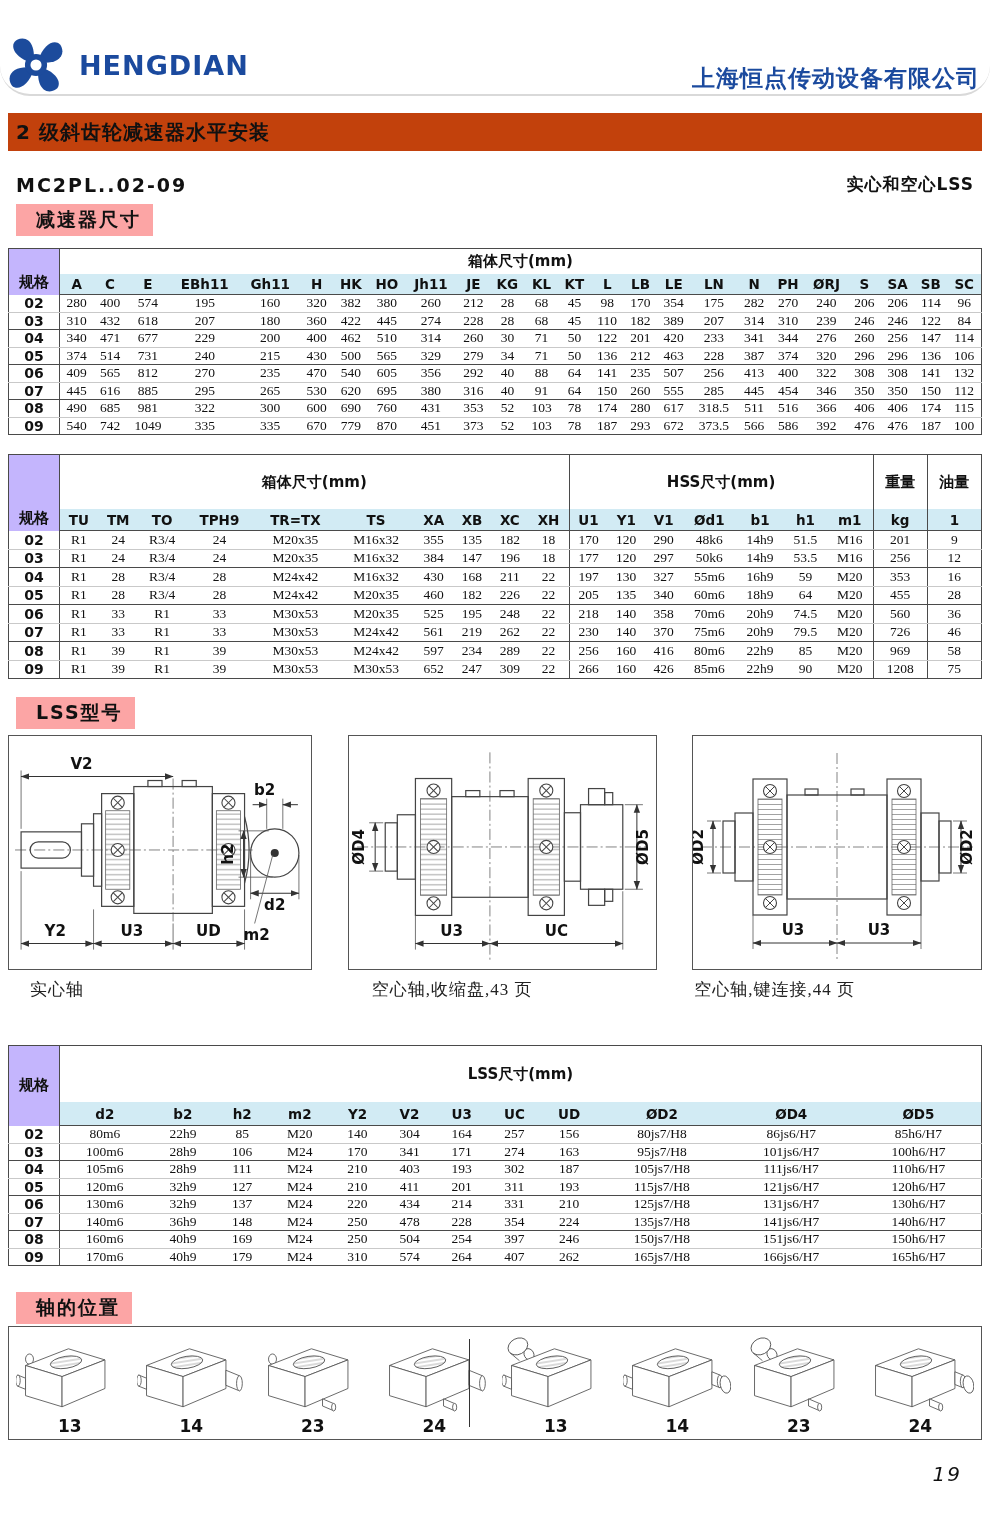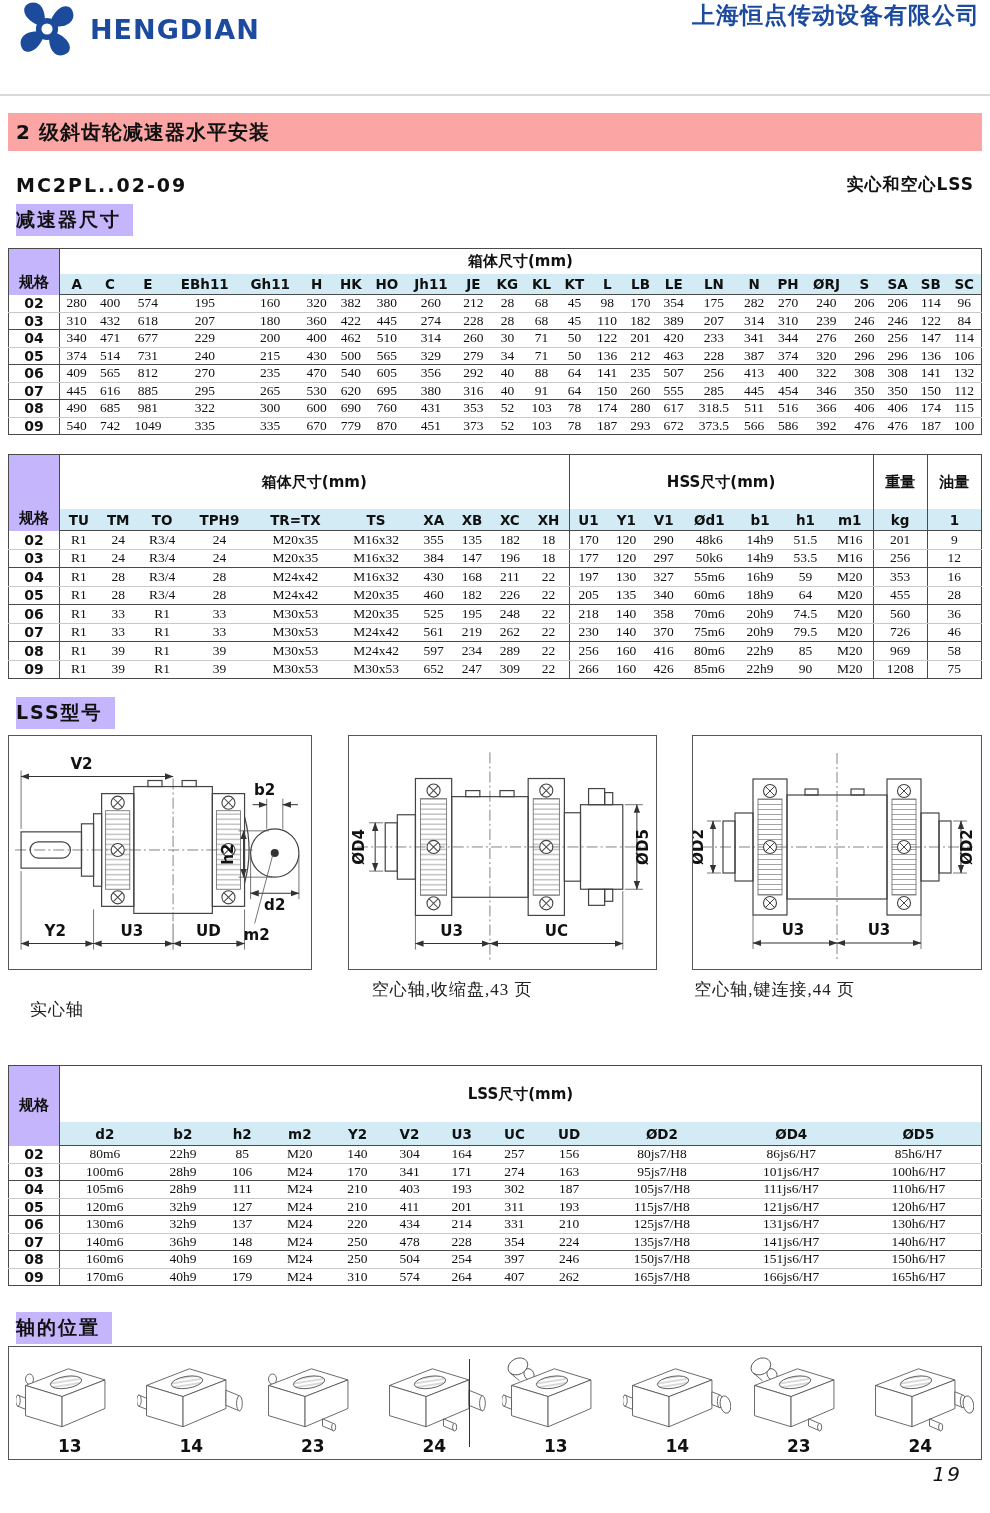--- a/index.html
+++ b/index.html
@@ -1,34 +1,34 @@
 <!DOCTYPE html>
 <html><head>
 <meta charset="utf-8">
 <style>
   html,body{margin:0;padding:0;background:#ffffff;}
   .page{position:relative;width:990px;height:1513px;margin:0 auto;overflow:hidden;
         font-family:"DejaVu Sans","Liberation Sans",sans-serif;color:#111;}
   .inner{padding:0 8px;}
 
   
-  .hdr{height:94px;display:flex;align-items:flex-start;justify-content:space-between;
-       border-bottom:2px solid #d9d9d9;padding:0 10px 0 18px;}
+  .hdr{height:94px;display:flex;align-items:flex-end;justify-content:space-between;
+       border-bottom:2px solid #d9d9d9;padding:0 10px 0 7px;border-radius:30px;}
   .logo-wrap{display:flex;align-items:center;gap:14px;}
   .logo-text{font-size:27px;font-weight:600;color:#1b4a9e;letter-spacing:1px;}
   .company{font-size:23px;font-weight:bold;color:#1b4a9e;letter-spacing:1px;}
 
   
-  .titlebar{margin-top:17px;background:#fca5a5;font-size:20px;font-weight:bold;
+  .titlebar{margin-top:17px;background:#c2410c;font-size:20px;font-weight:bold;
             padding:6px 8px 5px 8px;letter-spacing:1px;}
   .model-row{display:flex;justify-content:space-between;align-items:flex-end;margin-top:22px;padding:0 8px;}
   .model{font-size:19px;font-weight:bold;letter-spacing:2px;}
   .shaft-note{font-size:17px;font-weight:bold;letter-spacing:1px;}
-  .chip{display:inline-block;background:#c4b5fd;font-size:19px;font-weight:bold;
-        padding:3px 12px 3px 0;letter-spacing:2px;margin-left:8px;}
+  .chip{display:inline-block;background:#fca5a5;font-size:19px;font-weight:bold;
+        padding:3px 12px 3px 20px;letter-spacing:2px;margin-left:8px;}
   .chip1{margin-top:8px;} .chip2{margin-top:18px;} .chip3{margin-top:26px;}
 
   
   .tbl-box{margin-top:12px;}
   .dim-table{border-collapse:collapse;width:100%;border:1.6px solid #4a4a4a;}
   .dim-table th,.dim-table td{text-align:center;padding:0 2px;white-space:nowrap;}
   .dim-table .group-h{background:#ffffff;font-size:15px;font-weight:bold;}
   .dim-table .col-h{background:#d2ebf4;font-size:13.5px;font-weight:bold;
                     border-bottom:1.6px solid #4a4a4a;}
   .dim-table .spec-h{background:#c4b5fd;font-size:15px;font-weight:bold;width:46px;
@@ -47,21 +47,21 @@
   .t3 .group-h{height:56px;} .t3 .col-h{height:23px;} .t3 td,.t3 .spec-cell{height:16.5px;}
   .t3 .spec-h{vertical-align:middle;}
 
   
   .panels{display:flex;justify-content:space-between;margin-top:6px;}
   .panel{border:1.2px solid #555;background:#fff;height:233px;}
   .p1{width:302px;} .p2{width:307px;} .p3{width:288px;}
   .panel svg{display:block;width:100%;height:100%;}
   .captions{display:flex;justify-content:space-between;margin-top:8px;}
   .cap{font-family:"Liberation Serif","DejaVu Serif",serif;font-size:17px;color:#222;}
-  .cap1{width:302px;padding-left:22px;margin-top:20px;} .cap2{width:307px;padding-left:40px;} .cap3{width:288px;padding-left:16px;}
+  .cap1{width:302px;padding-left:22px;} .cap2{width:307px;padding-left:40px;} .cap3{width:288px;padding-left:16px;}
   .cap span{letter-spacing:1px;}
 
   
   .pt{fill:none;stroke:#444;stroke-width:1.2;}
   .cl{fill:none;stroke:#777;stroke-width:0.9;stroke-dasharray:11 3 2 3;}
   .ext{stroke:#555;stroke-width:0.8;fill:none;}
   .dim{stroke:#333;stroke-width:1;fill:none;marker-start:url(#arr);marker-end:url(#arr);}
   .dimE{stroke:#333;stroke-width:1;fill:none;marker-end:url(#arr);}
   .dt{font-family:"DejaVu Sans",sans-serif;font-size:15px;font-weight:bold;fill:#111;text-anchor:middle;}
 

